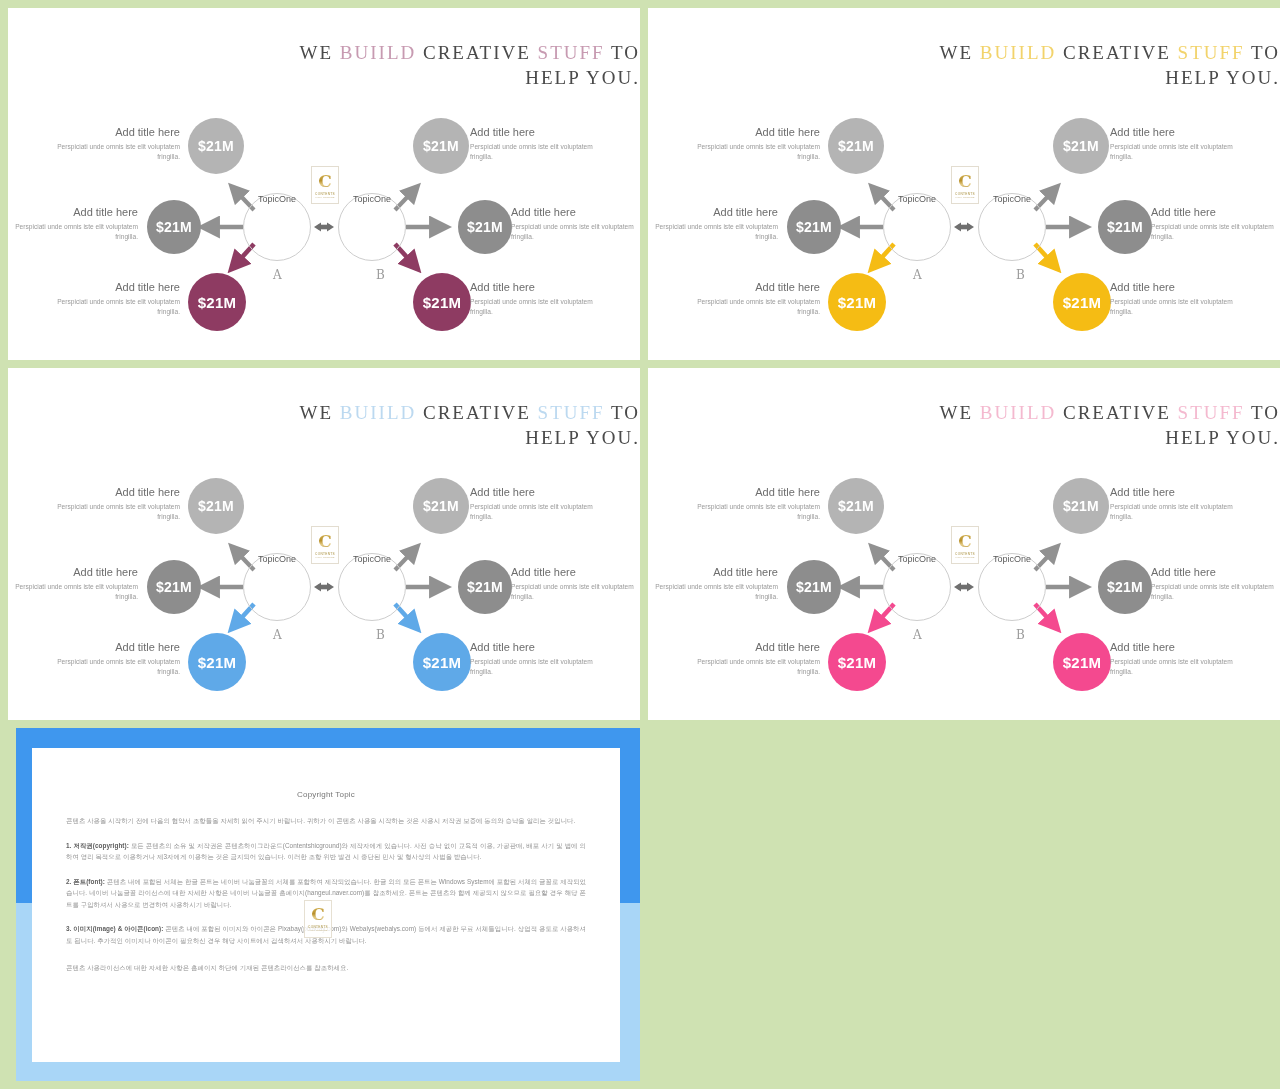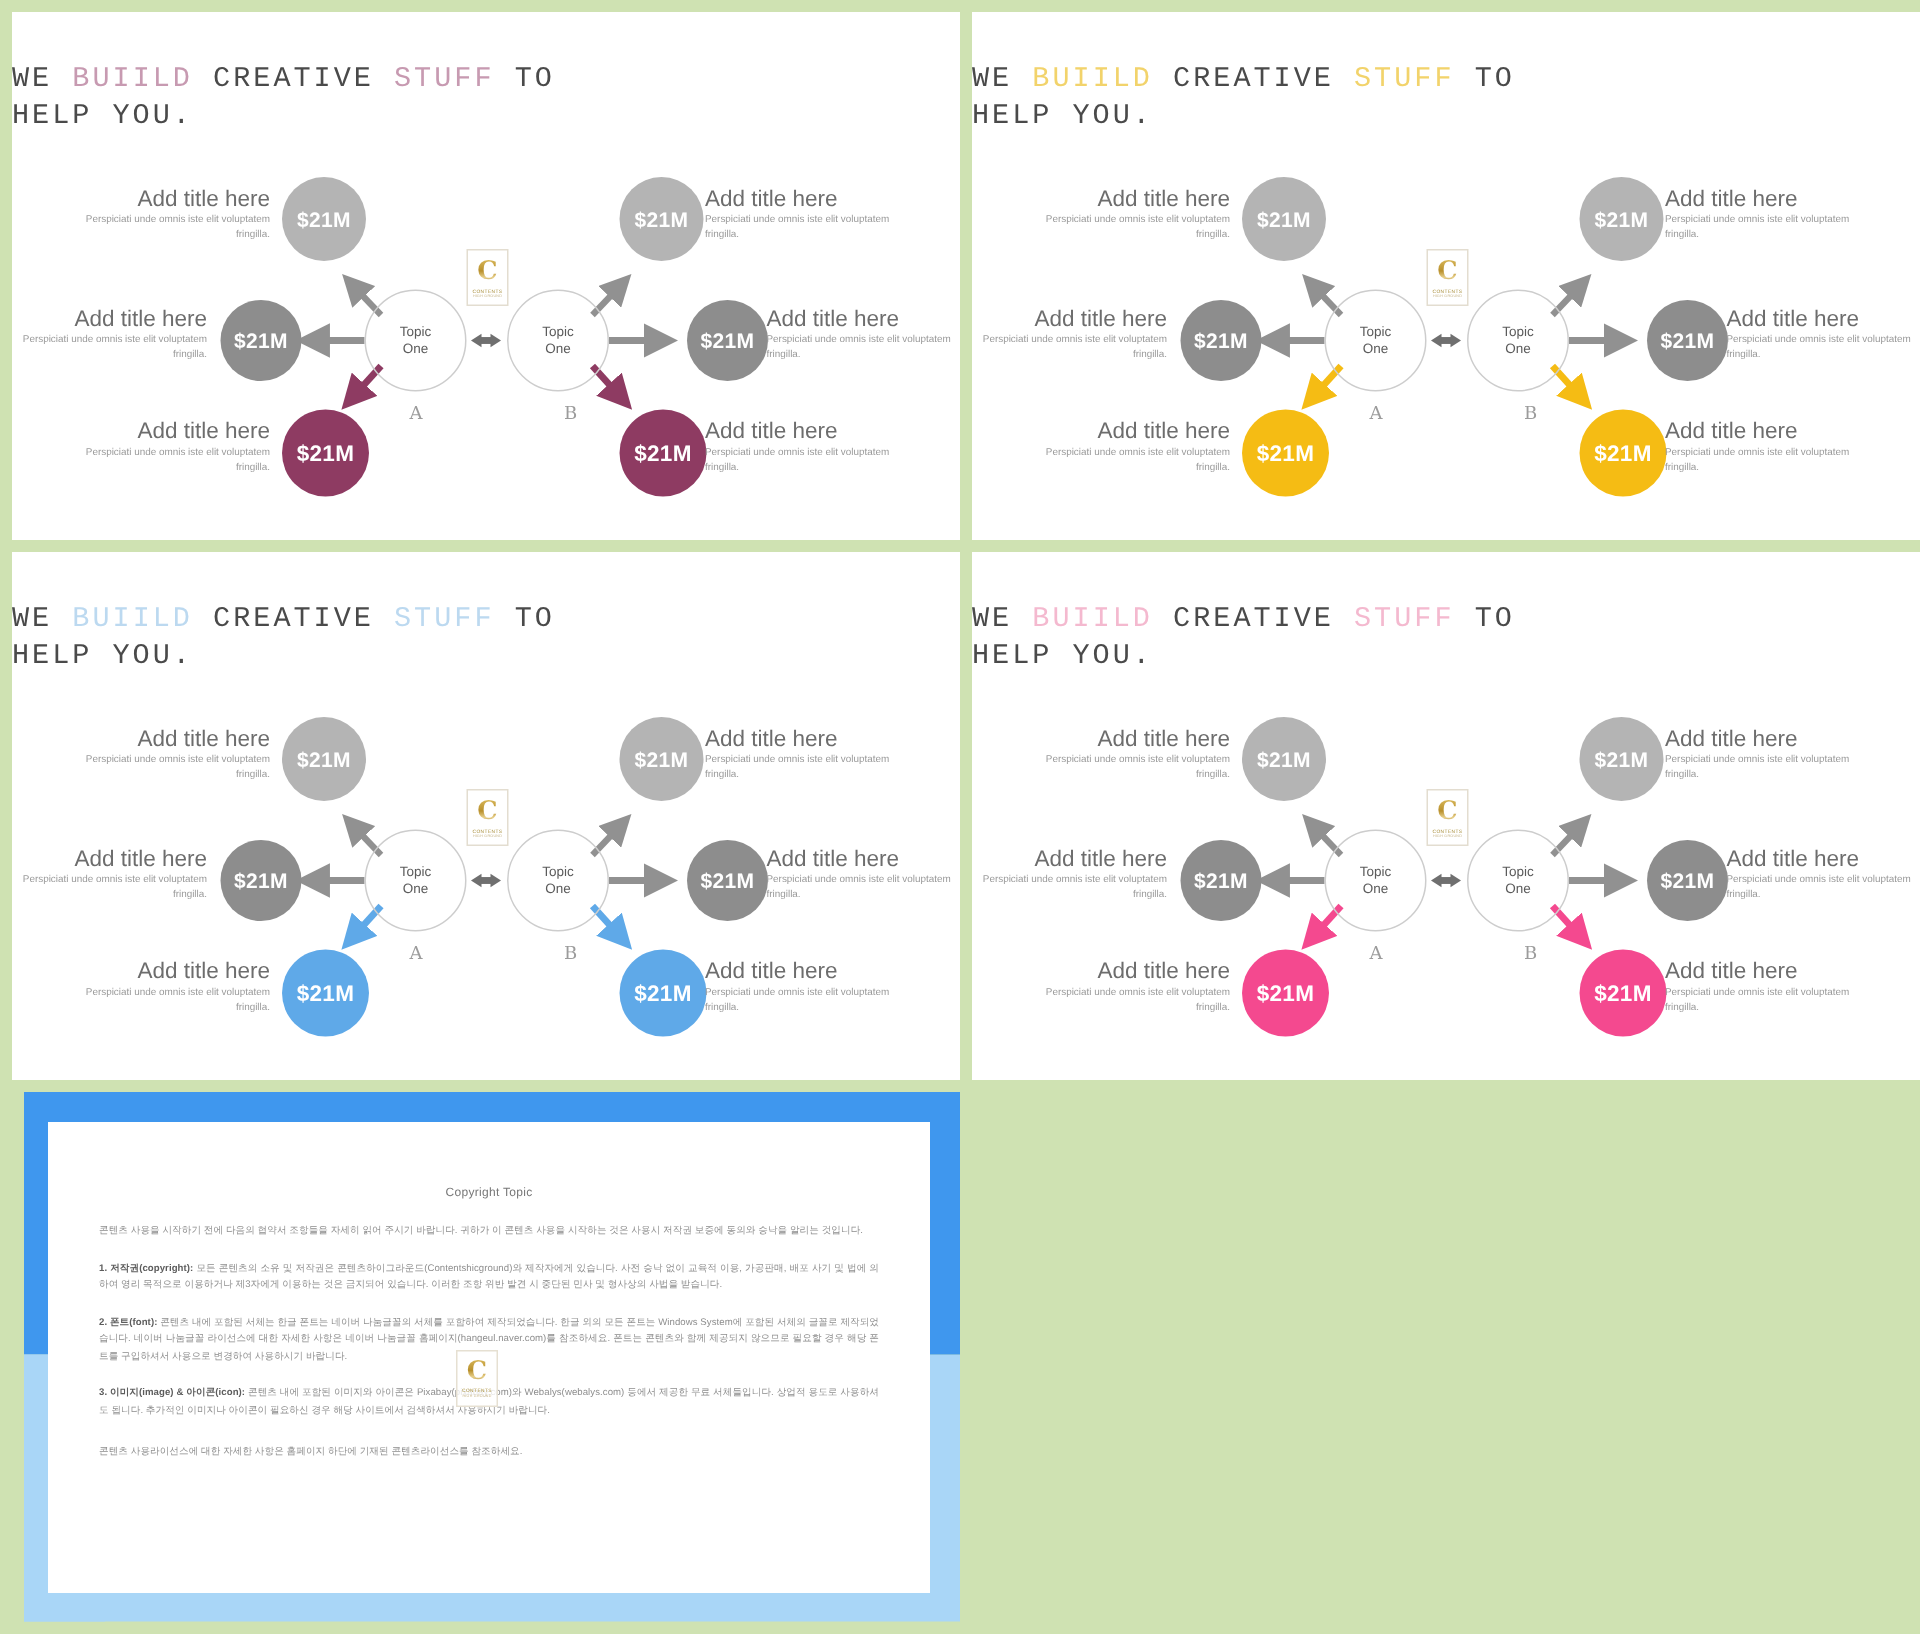--- a/index.html
+++ b/index.html
@@ -17,22 +17,22 @@
     overflow: hidden;
   }
   #slide-1 { left: 8px;   top: 8px;   width: 632px; height: 352px; }
   #slide-2 { left: 648px; top: 8px;   width: 632px; height: 352px; }
   #slide-3 { left: 8px;   top: 368px; width: 632px; height: 352px; }
   #slide-4 { left: 648px; top: 368px; width: 632px; height: 352px; }
 
   
   .headline {
     position: absolute; left: 0; top: 32px; width: 100%;
-    text-align: left;
-    font-family: Liberation Mono, monospace;
+    text-align: right;
+    font-family: Liberation Serif, serif;
     font-size: 19px; letter-spacing: 2.0px; line-height: 25px;
     color: #4a4a4a; white-space: nowrap;
   }
   .headline .accent { color: inherit; }
   .hl-line2 { display: block; }
 
   
   .diagram { position: absolute; left: 0; top: 96px; width: 632px; height: 240px; }
 
   
@@ -51,37 +51,37 @@
   .p-tl { left: 180px; top: 14px; }
   .p-ml { left: 139px; top: 96px; }
   .p-bl { left: 180px; top: 169px; }
   
   .p-tr { left: 405px; top: 14px; }
   .p-mr { left: 450px; top: 96px; }
   .p-br { left: 405px; top: 169px; }
 
   
   .txtblock { position: absolute; width: 128px; font-family: "Liberation Sans", sans-serif; }
-  .txtblock .tb-title { font-size: 15px; color: #6d6d6d; line-height: 13px; margin-bottom: 3px; }
+  .txtblock .tb-title { font-size: 11px; color: #6d6d6d; line-height: 13px; margin-bottom: 3px; }
   .txtblock .tb-body  { font-size: 6.6px; color: #9a9a9a; line-height: 10px; }
   .tb-left  { text-align: right; }
   .tb-right { text-align: left; }
 
   .t-tl { left: 44px;  top: 22px;  }
   .t-ml { left: 2px;   top: 102px; }
   .t-bl { left: 44px;  top: 177px; }
   .t-tr { left: 462px; top: 22px;  }
   .t-mr { left: 503px; top: 102px; }
   .t-br { left: 462px; top: 177px; }
 
   
   .ring {
     position: absolute; width: 68px; height: 68px;
     border: 1.3px solid #cdcdcd; border-radius: 50%;
-    display: flex; flex-direction: column; justify-content: center;
+    display: flex; flex-direction: row; justify-content: center;
     font-size: 9px; color: #5b5b5b; line-height: 11.5px; text-align: center;
   }
   .ring-l { left: 235px; top: 89px; }
   .ring-r { left: 330px; top: 89px; }
 
   
   .abcap {
     position: absolute; font-family: "DejaVu Serif", serif;
     font-size: 12px; color: #9c9c9c;
   }

